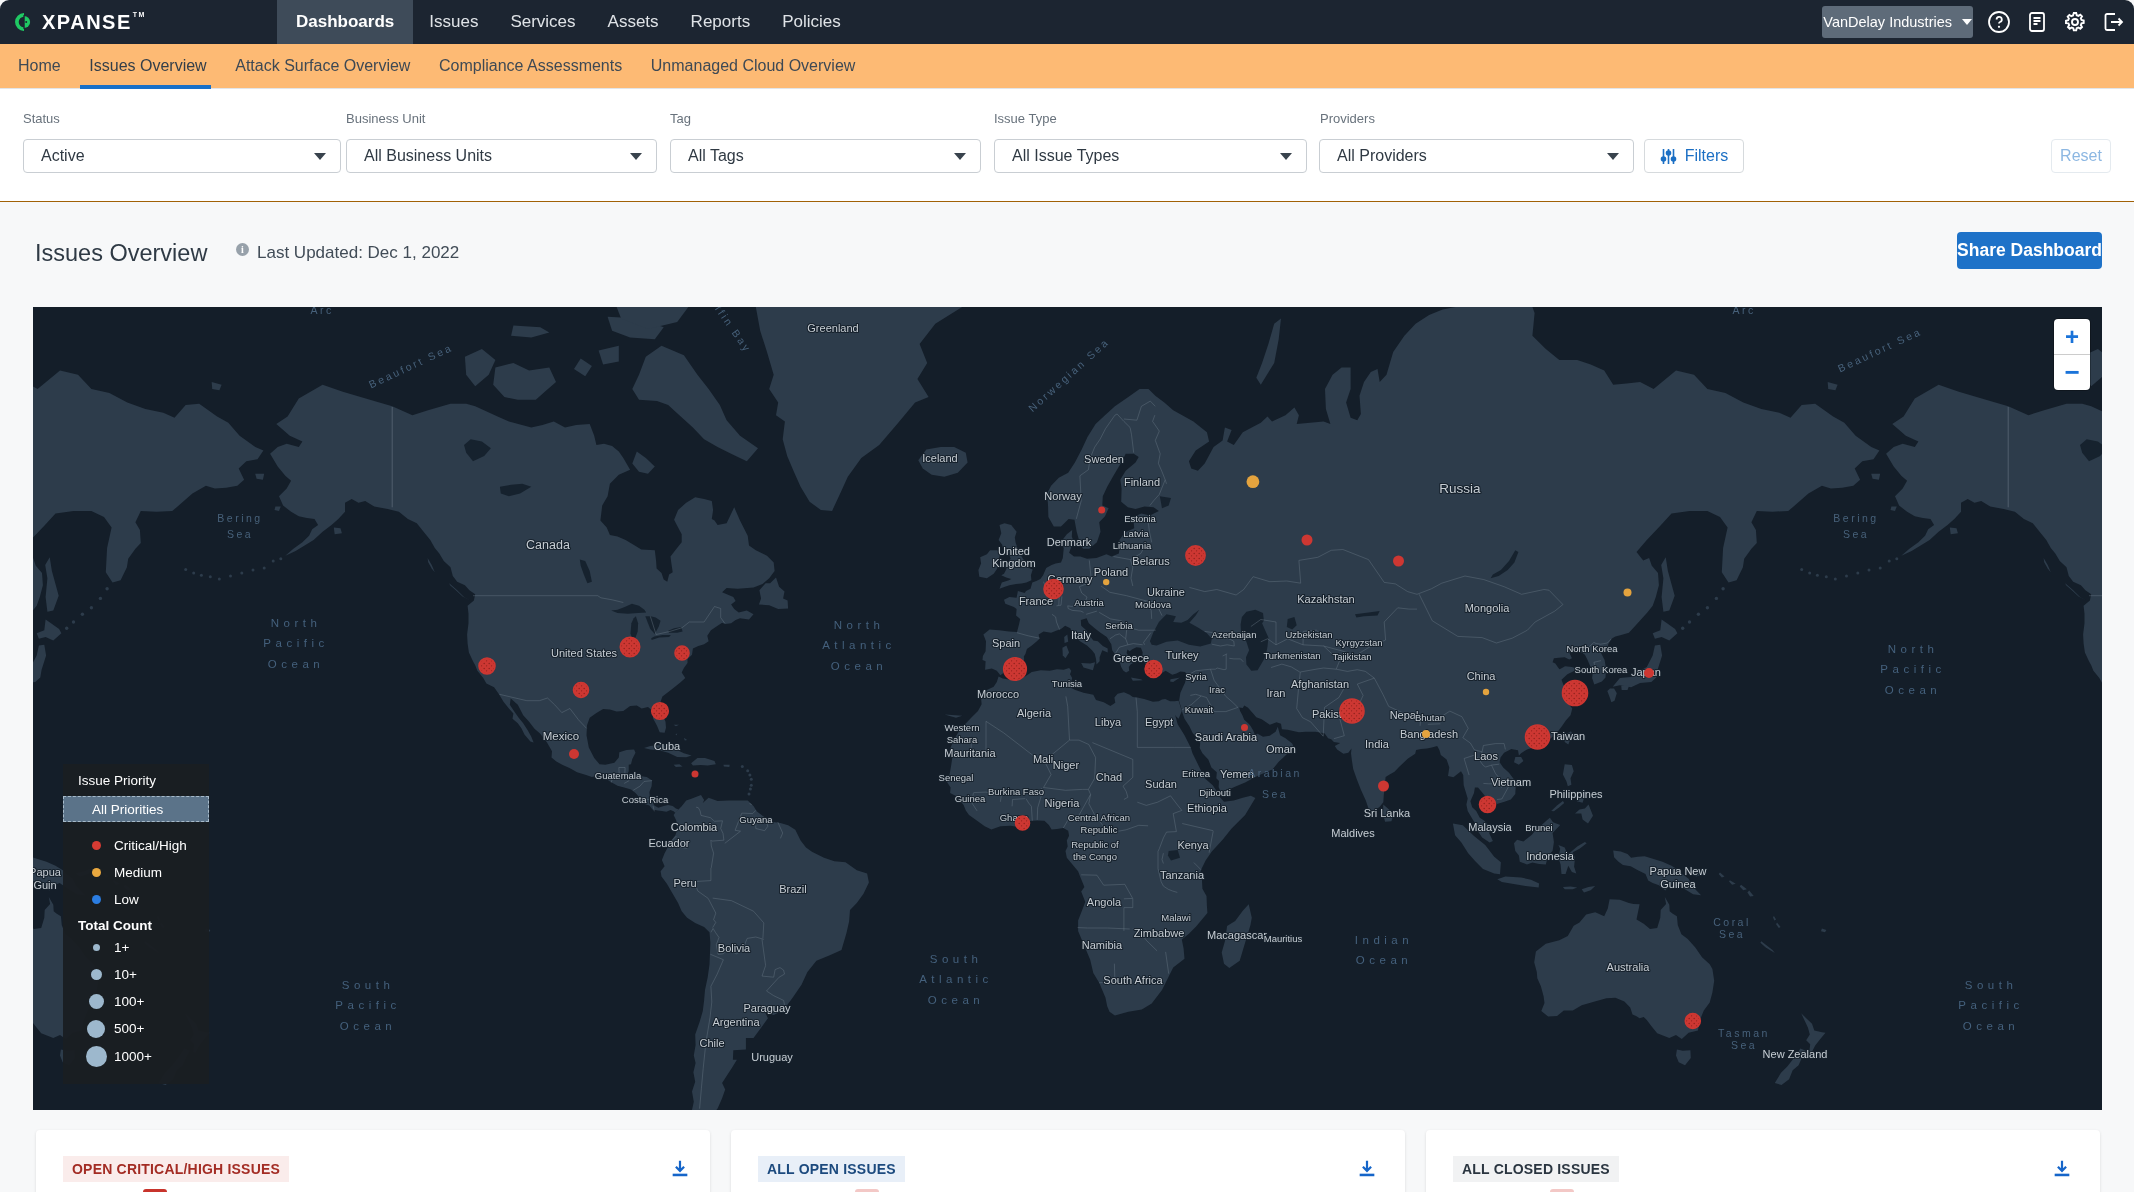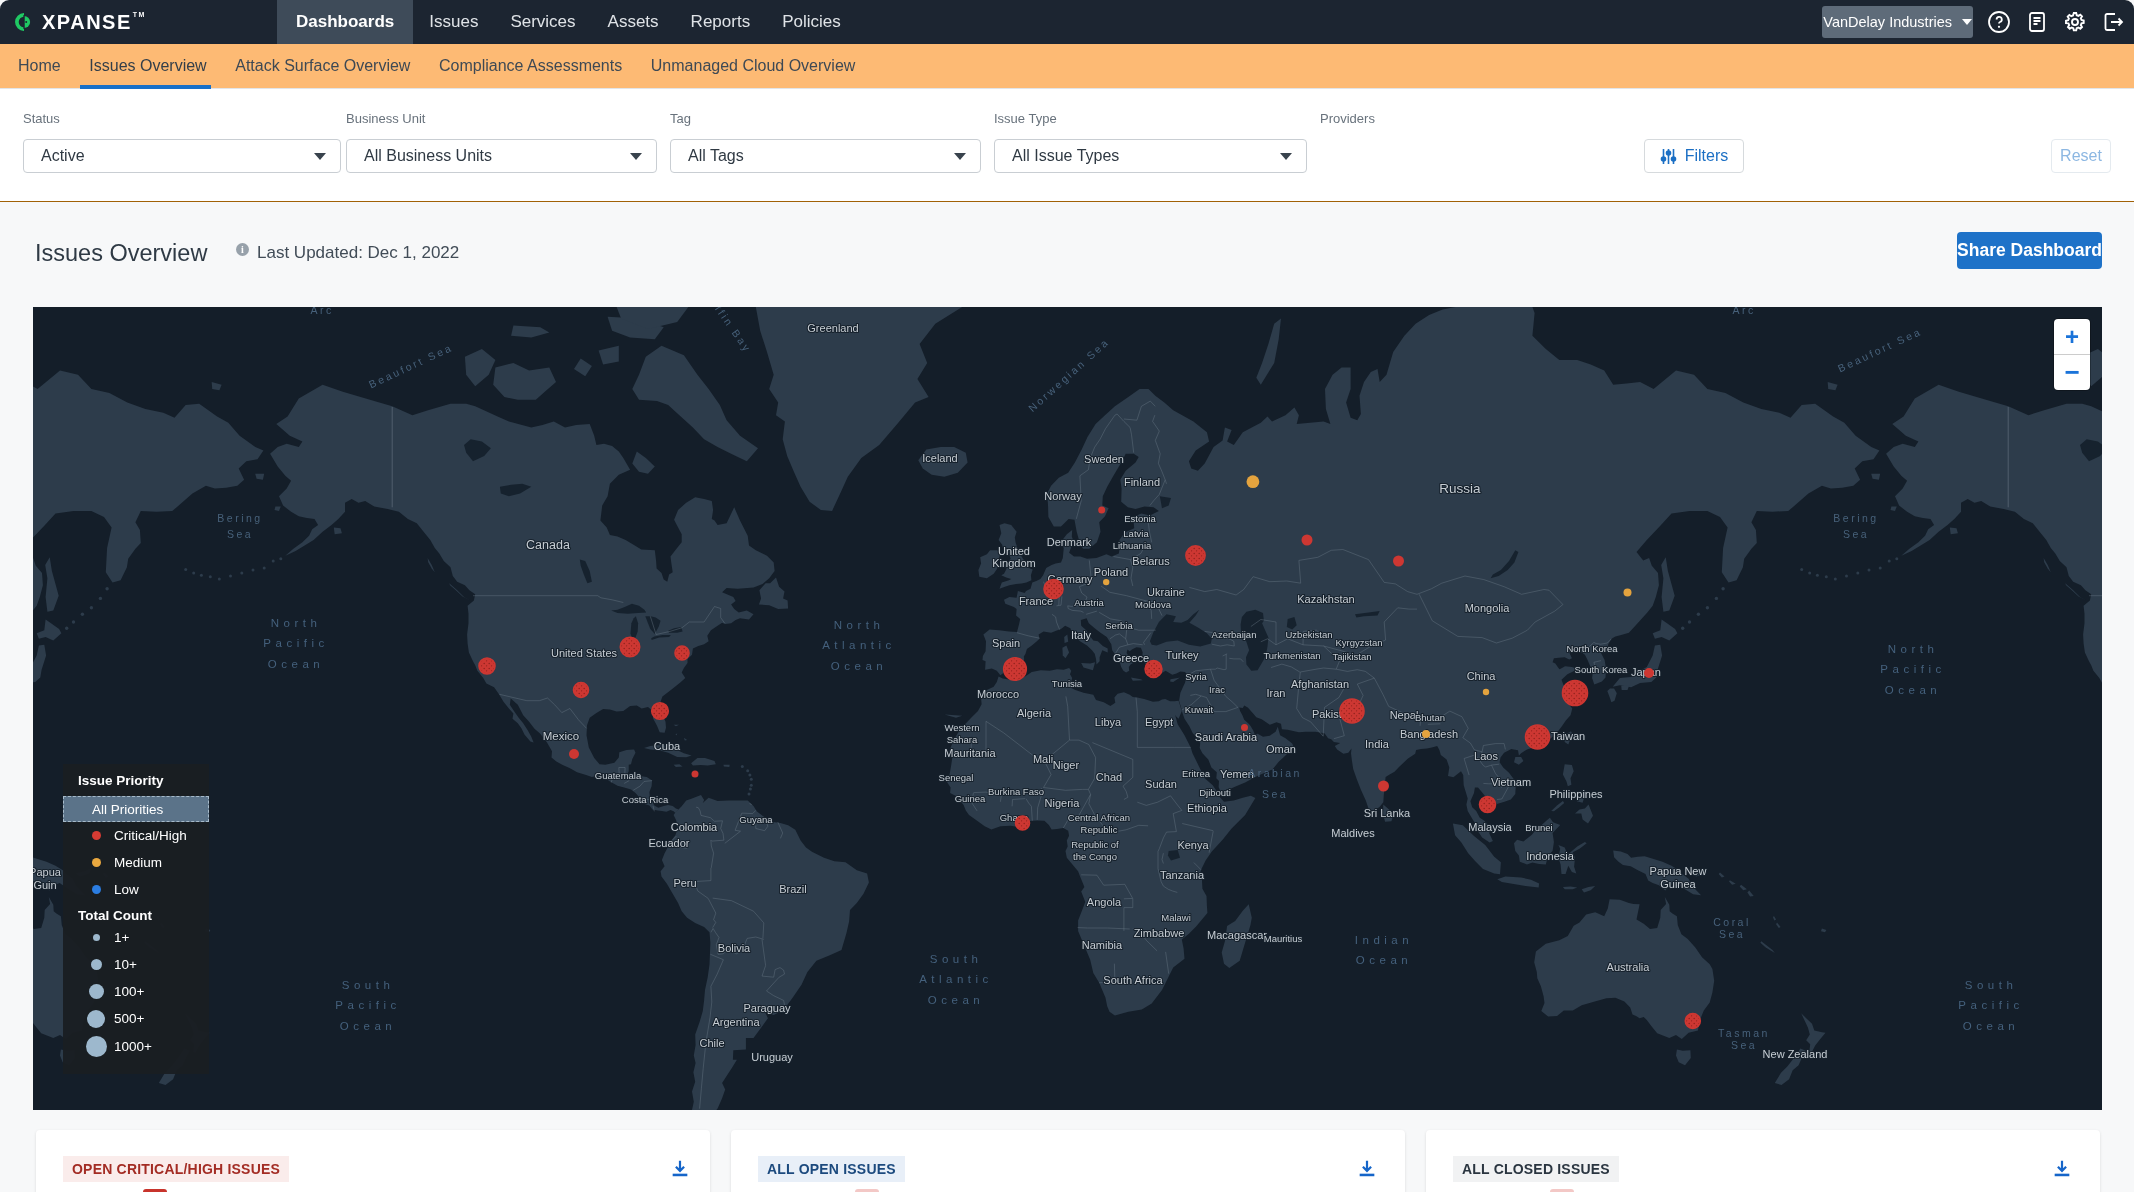--- a/index.html
+++ b/index.html
@@ -23,22 +23,22 @@
 .fbox .c{position:absolute;right:14px;top:13px;width:0;height:0;border-left:6px solid transparent;border-right:6px solid transparent;border-top:7px solid #39434d}
 .filtersbtn{position:absolute;left:1644px;top:50px;width:100px;height:34px;border:1px solid #d6dadd;border-radius:4px;background:#fff;color:#1b6fc4;font-size:16px;font-weight:normal;display:flex;align-items:center;justify-content:center;gap:8px}
 .resetbtn{position:absolute;left:2051px;top:50px;width:60px;height:34px;border:1px solid #e4eaef;border-radius:4px;background:#fff;color:#8cb7e2;font-size:16px;display:flex;align-items:center;justify-content:center}
 .titlerow{}
 .h1{position:absolute;left:35px;top:240px;font-size:23.5px;color:#2f3a45}
 .info{position:absolute;left:236px;top:243px;width:13px;height:13px;border-radius:50%;background:#97a1aa;color:#fff;font-size:10px;text-align:center;line-height:13px;font-weight:bold;font-family:"Liberation Serif",serif}
 .lastupd{position:absolute;left:257px;top:243px;font-size:17px;color:#414c57}
 .sharebtn{position:absolute;left:1957px;top:232px;width:145px;height:37px;background:#1e72c8;border-radius:4px;color:#fff;font-size:17.5px;font-weight:bold;display:flex;align-items:center;justify-content:center;white-space:nowrap}
 .mapwrap{position:absolute;left:33px;top:307px;width:2069px;height:803px;background:#141e29;overflow:hidden}
 .legend{position:absolute;left:30px;top:457px;width:146px;background:rgba(26,30,34,0.96);color:#fff;padding:9px 0 14px 0;z-index:5}
-.legend .h{font-size:13.5px;font-weight:bold;padding-left:15px;margin-bottom:8px}
-.legend .allp{background:#5b7389;border:1px dashed #a7bac9;font-size:13.5px;height:26px;display:flex;align-items:center;padding-left:28px;margin-bottom:0}
+.legend .h{font-size:13.5px;font-weight:normal;padding-left:15px;margin-bottom:8px}
+.legend .allp{background:#5b7389;border:1px dashed #a7bac9;font-size:13.5px;height:26px;display:flex;align-items:center;padding-left:28px;margin-bottom:10px}
 .legend .row{display:flex;align-items:center;font-size:13.5px;height:27px;position:relative}
 .legend .dot{position:absolute;border-radius:50%}
 .legend .lab{margin-left:51px}
 .legend .h2{font-size:13.5px;font-weight:bold;padding-left:15px;margin:5px 0 1px 0}
 .zoomctl{position:absolute;left:2021px;top:12px;width:36px;height:71px;background:#fff;border-radius:4px;box-shadow:0 0 0 1px rgba(0,0,0,.25);z-index:5}
 .zoomctl .zi{height:35px;display:flex;align-items:center;justify-content:center;color:#1a73d9;font-size:24px;font-weight:bold}
 .zoomctl .div{height:1px;background:#ccc}
 .cards{position:absolute;left:0;top:1130px;width:2134px}
 .card{position:absolute;top:0;height:70px;background:#fff;border-radius:4px;box-shadow:0 1px 3px rgba(0,0,0,0.12)}
 .ctitle{position:absolute;left:27px;top:26px;font-size:14px;font-weight:bold;padding:5px 9px;letter-spacing:0.2px}
@@ -96,20 +96,21 @@
 <div class="filters">
   <div class="fl" style="left:23px;top:22px">Status</div>
   <div class="fl" style="left:346px;top:22px">Business Unit</div>
   <div class="fl" style="left:670px;top:22px">Tag</div>
   <div class="fl" style="left:994px;top:22px">Issue Type</div>
   <div class="fl" style="left:1320px;top:22px">Providers</div>
   <div class="fbox" style="left:23px;width:318px">Active<span class="c"></span></div>
   <div class="fbox" style="left:346px;width:311px">All Business Units<span class="c"></span></div>
   <div class="fbox" style="left:670px;width:311px">All Tags<span class="c"></span></div>
   <div class="fbox" style="left:994px;width:313px">All Issue Types<span class="c"></span></div>
+  <div class="fbox" style="left:1319px;width:315px">All Providers<span class="c"></span></div>
   <div class="filtersbtn"><svg width="17" height="17" viewBox="0 0 17 17" stroke="#1b6fc4" stroke-width="1.6" fill="#1b6fc4">
         <path d="M3.5 1v15M8.5 1v15M13.5 1v15" fill="none"></path>
         <circle cx="3.5" cy="11" r="2"></circle>
         <circle cx="8.5" cy="5" r="2"></circle>
         <circle cx="13.5" cy="11" r="2"></circle>
       </svg>Filters</div>
   <div class="resetbtn">Reset</div>
 </div>
 <div class="titlerow">
   <div class="h1">Issues Overview</div>

